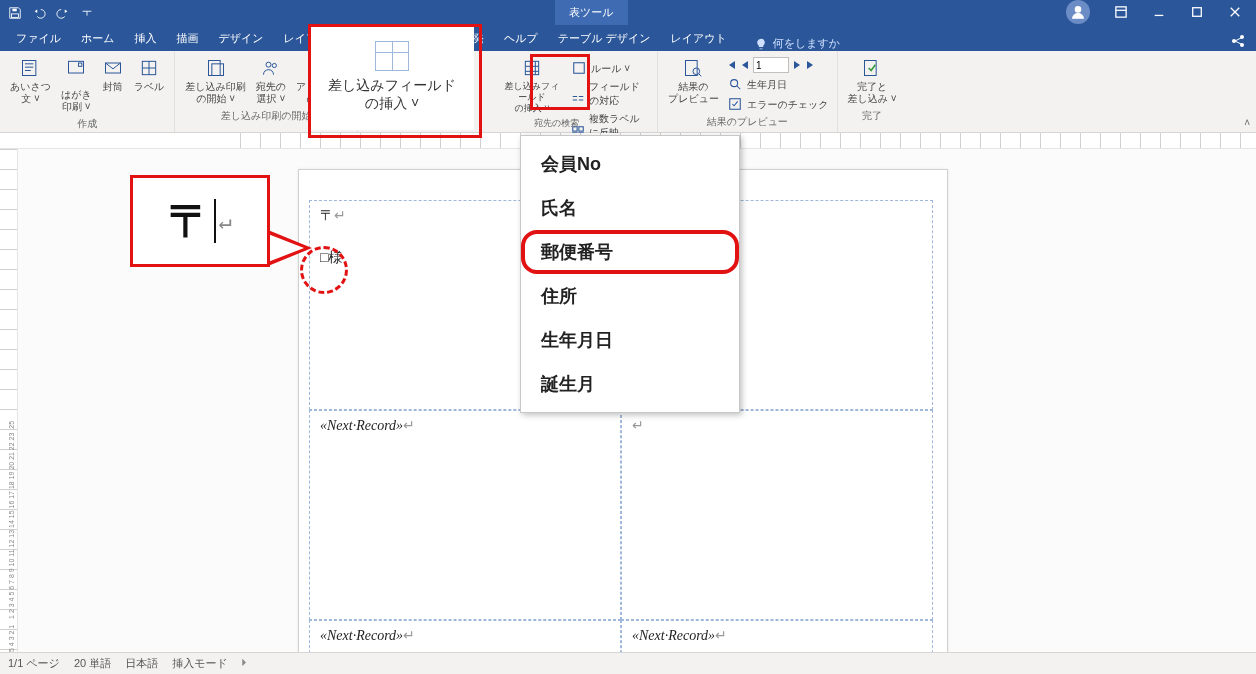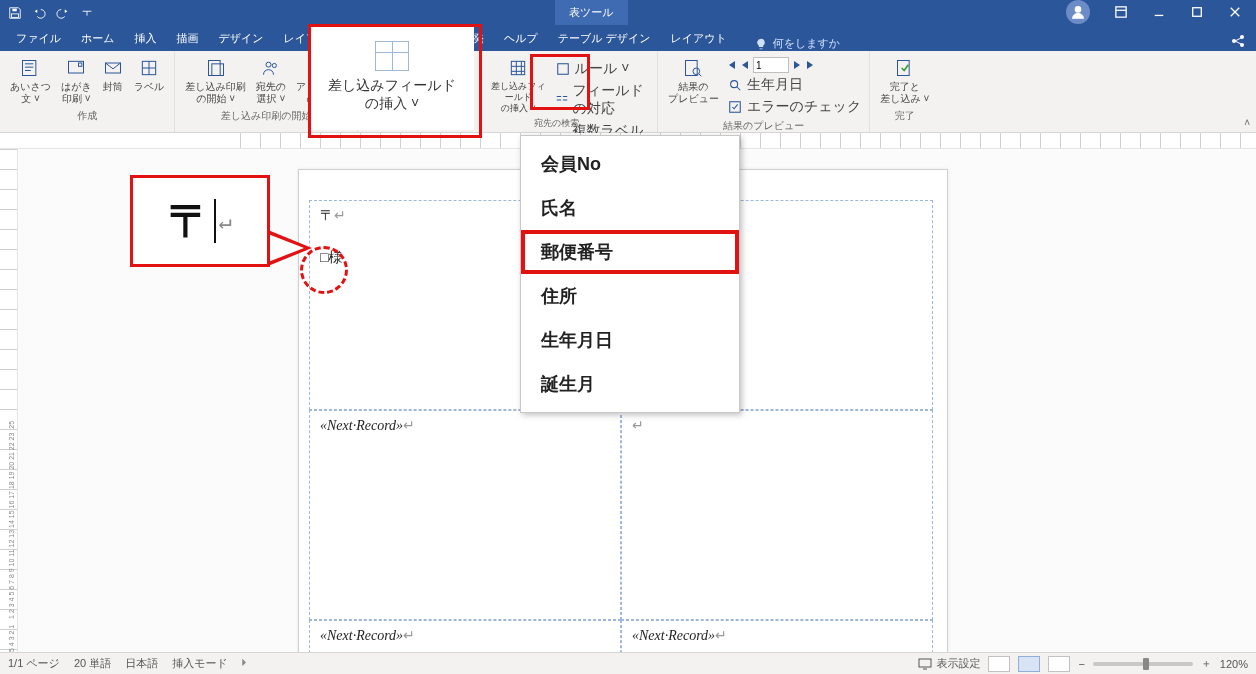--- a/index.html
+++ b/index.html
@@ -92,21 +92,21 @@
   }
   .rbtn{
     display:flex;flex-direction:column;align-items:center;justify-content:flex-start;
     padding:2px 4px;
     min-width:30px;
     text-align:center;
     font-size:10px;line-height:1.2;color:#444;
   }
   .rbtn .ico{width:22px;height:22px;margin-bottom:2px;display:flex;align-items:center;justify-content:center;}
   .rbtn .ico svg{width:20px;height:20px;}
-  .rbtn-sm{display:flex;align-items:center;gap:4px;font-size:14px;color:#444;padding:1px 2px;}
+  .rbtn-sm{display:flex;align-items:flex-end;gap:4px;font-size:10px;color:#444;padding:1px 2px;}
   .rbtn-sm .ico{width:16px;height:16px;display:flex;align-items:center;justify-content:center;}
   .rbtn-sm .ico svg{width:14px;height:14px;}
 
   .ribbon .collapse-caret{
     position:absolute;right:6px;bottom:4px;
     font-size:10px;color:#666;
   }
 
   .nav-strip{
     display:flex;align-items:center;gap:2px;
@@ -228,20 +228,21 @@
     padding:6px 0;
     font-weight:bold;
   }
   .field-menu .item{
     padding:10px 20px;
     font-size:18px;color:#222;
   }
   .field-menu .item.hl{
     outline:4px solid var(--red);
     outline-offset:-4px;
+    border-radius:16px;
   }
 
   
   .statusbar{
     position:absolute;left:0;right:0;bottom:0;height:22px;
     background:#f3f2f1;border-top:1px solid #d6d6d6;
     display:flex;align-items:center;
     font-size:11px;color:#555;
     padding:0 8px;
   }
@@ -358,21 +359,21 @@
         <span style="white-space:pre-line;">あいさつ
 文 ˅</span>
       </div>
       <div class="rbtn">
         <span class="ico">
             <svg viewBox="0 0 24 24">
               <rect x="3" y="4" width="18" height="14" class="stroke-blue"></rect>
               <rect x="15" y="6" width="4" height="4" class="stroke-blue"></rect>
             </svg>
           </span>
-        <span style="white-space:pre-line;">はがき
+        <span style="white-space:pre-line;margin-top:8px;">はがき
 印刷 ˅</span>
       </div>
       <div class="rbtn">
         <span class="ico">
             <svg viewBox="0 0 24 24">
               <rect x="3" y="6" width="18" height="12" class="stroke-blue"></rect>
               <path d="M3 6l9 7 9-7" class="stroke-blue"></path>
             </svg>
           </span>
         <span>封筒</span>
@@ -605,31 +606,13 @@
 </div>
 
 <div class="statusbar">
   <div class="left">
     <span>1/1 ページ</span>
     <span>20 単語</span>
     <span>日本語</span>
     <span>挿入モード</span>
     <span style="color:#888;">🞂</span>
   </div>
-  <div class="right">
-    <span style="display:flex;align-items:center;gap:4px;">
-        <svg width="14" height="12" viewBox="0 0 14 12">
-          <rect x="1" y="1" width="12" height="8" fill="none" stroke="#555"></rect>
-          <path d="M5 11h4" stroke="#555"></path>
-        </svg>
-        <span>表示設定</span>
-      </span>
-    <div class="viewbtn"></div>
-    <div class="viewbtn active"></div>
-    <div class="viewbtn"></div>
-    <span>−</span>
-    <div class="zoom-slider">
-        <div class="thumb"></div>
-      </div>
-    <span>＋</span>
-    <span>120%</span>
-  </div>
 </div>
 
 </body></html>

